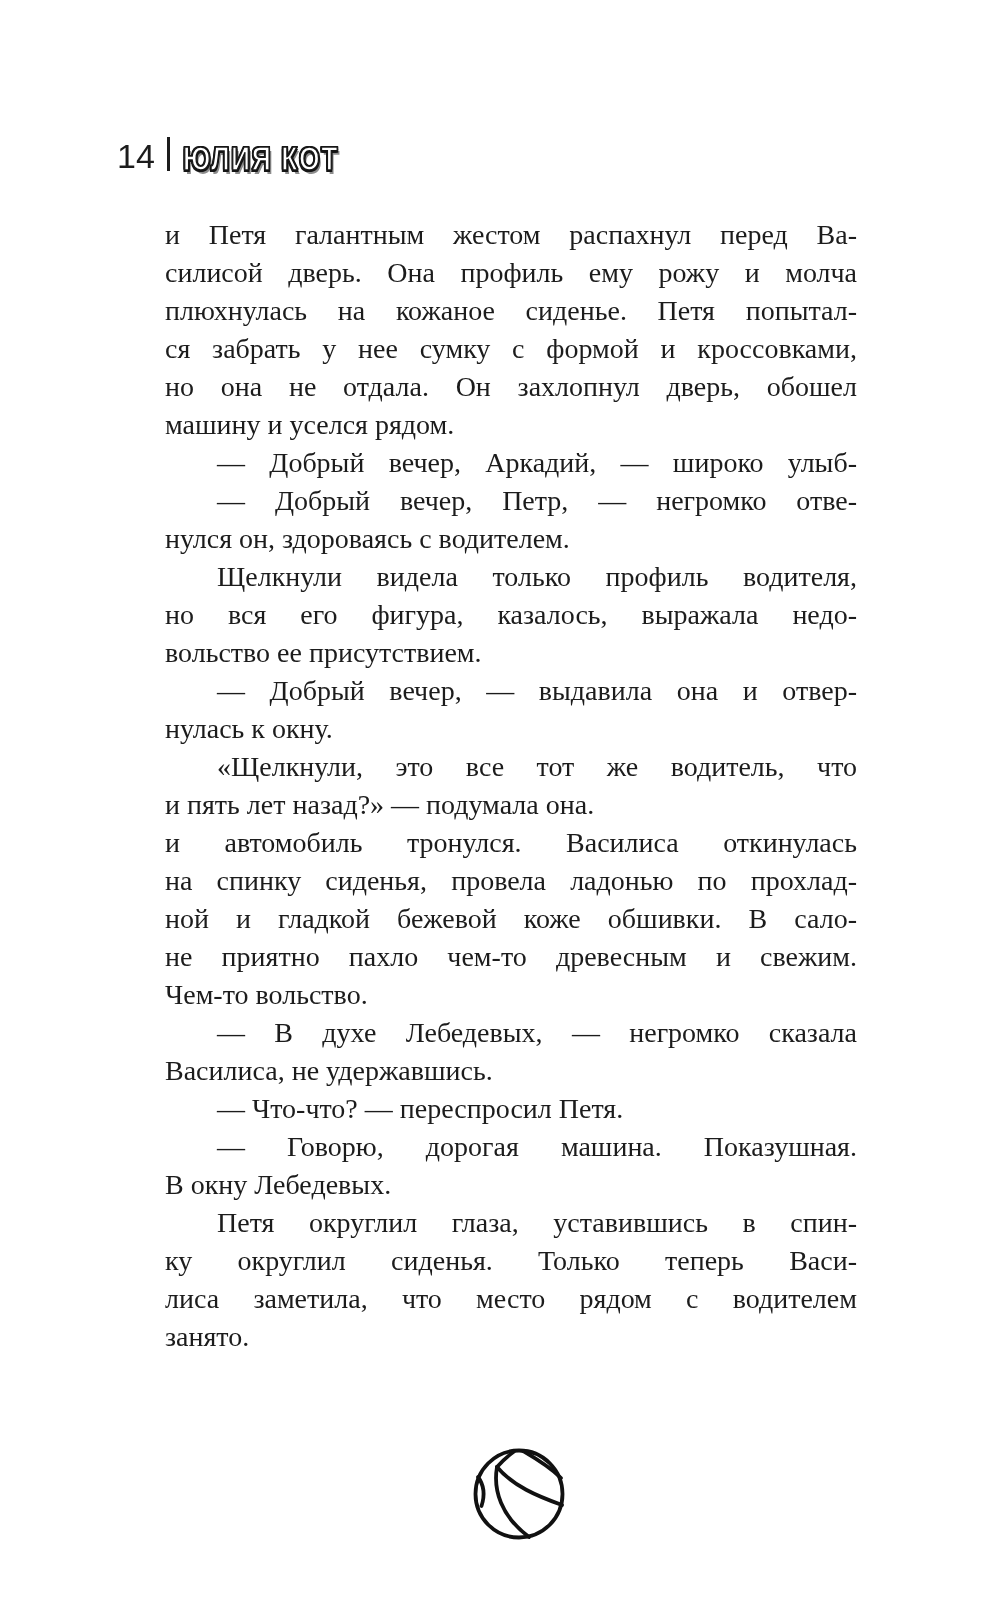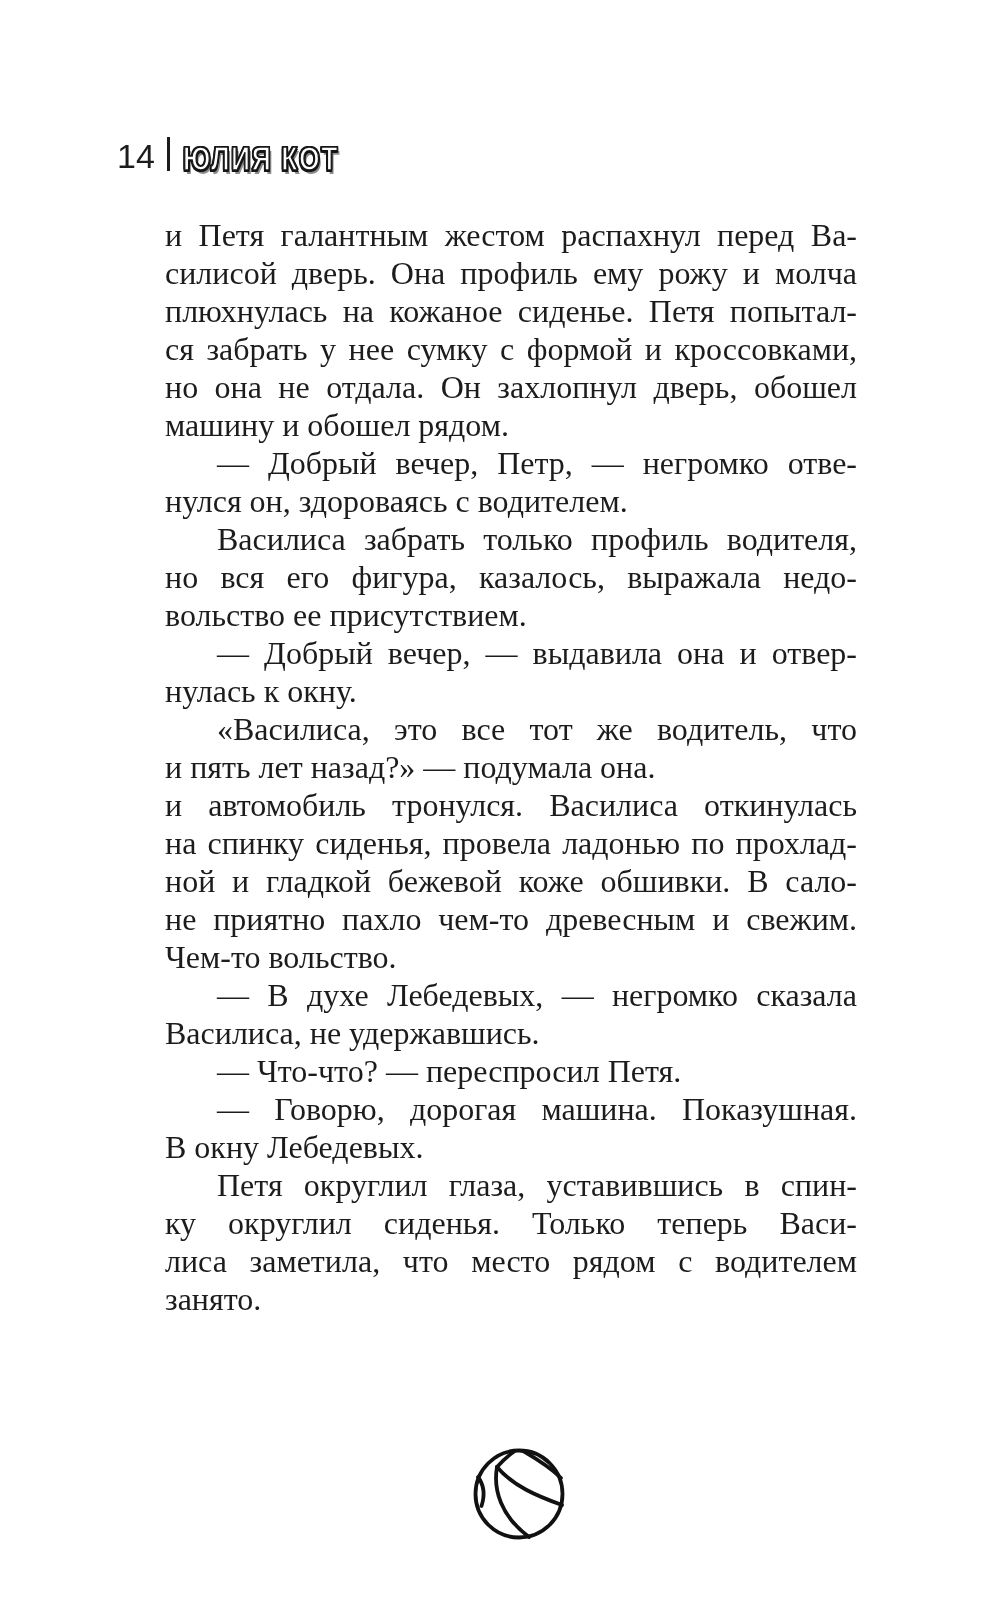--- a/index.html
+++ b/index.html
@@ -65,21 +65,21 @@
     transform: scaleX(0.78);
     transform-origin: left top;
   }
 
   
   .body-text {
     position: absolute;
     left: 165px;
     top: 216px;
     width: 692px;
-    font-size: 32px;
+    font-size: 28px;
     line-height: 38px;
     color: #1c1c1c;
   }
   .body-text .line {
     text-align: justify;
     text-align-last: justify;
     white-space: normal;
   }
   .body-text .line.last {
     text-align-last: left;
@@ -110,29 +110,30 @@
   <div class="header-divider"></div>
   <span class="author-logo">ЮЛИЯ КОТ</span>
 </div>
 
 <div class="body-text">
     <div class="line">и Петя галантным жестом распахнул перед Ва-</div>
     <div class="line">силисой дверь. Она профиль ему рожу и молча</div>
     <div class="line">плюхнулась на кожаное сиденье. Петя попытал-</div>
     <div class="line">ся забрать у нее сумку с формой и кроссовками,</div>
     <div class="line">но она не отдала. Он захлопнул дверь, обошел</div>
-    <div class="line last">машину и обошел рядом.</div>
+    <div class="line last">машину и уселся рядом.</div>
+    <div class="line indent">— Добрый вечер, Аркадий, — широко улыб-</div>
     <div class="line indent">— Добрый вечер, Петр, — негромко отве-</div>
     <div class="line last">нулся он, здороваясь с водителем.</div>
-    <div class="line indent">Василиса забрать только профиль водителя,</div>
+    <div class="line indent">Щелкнули видела только профиль водителя,</div>
     <div class="line">но вся его фигура, казалось, выражала недо-</div>
     <div class="line last">вольство ее присутствием.</div>
     <div class="line indent">— Добрый вечер, — выдавила она и отвер-</div>
     <div class="line last">нулась к окну.</div>
-    <div class="line indent">«Василиса, это все тот же водитель, что</div>
+    <div class="line indent">«Щелкнули, это все тот же водитель, что</div>
     <div class="line last">и пять лет назад?» — подумала она.</div>
     <div class="line">и автомобиль тронулся. Василиса откинулась</div>
     <div class="line">на спинку сиденья, провела ладонью по прохлад-</div>
     <div class="line">ной и гладкой бежевой коже обшивки. В сало-</div>
     <div class="line">не приятно пахло чем-то древесным и свежим.</div>
     <div class="line last">Чем-то вольство.</div>
     <div class="line indent">— В духе Лебедевых, — негромко сказала</div>
     <div class="line last">Василиса, не удержавшись.</div>
     <div class="line last indent">— Что-что? — переспросил Петя.</div>
     <div class="line indent">— Говорю, дорогая машина. Показушная.</div>

